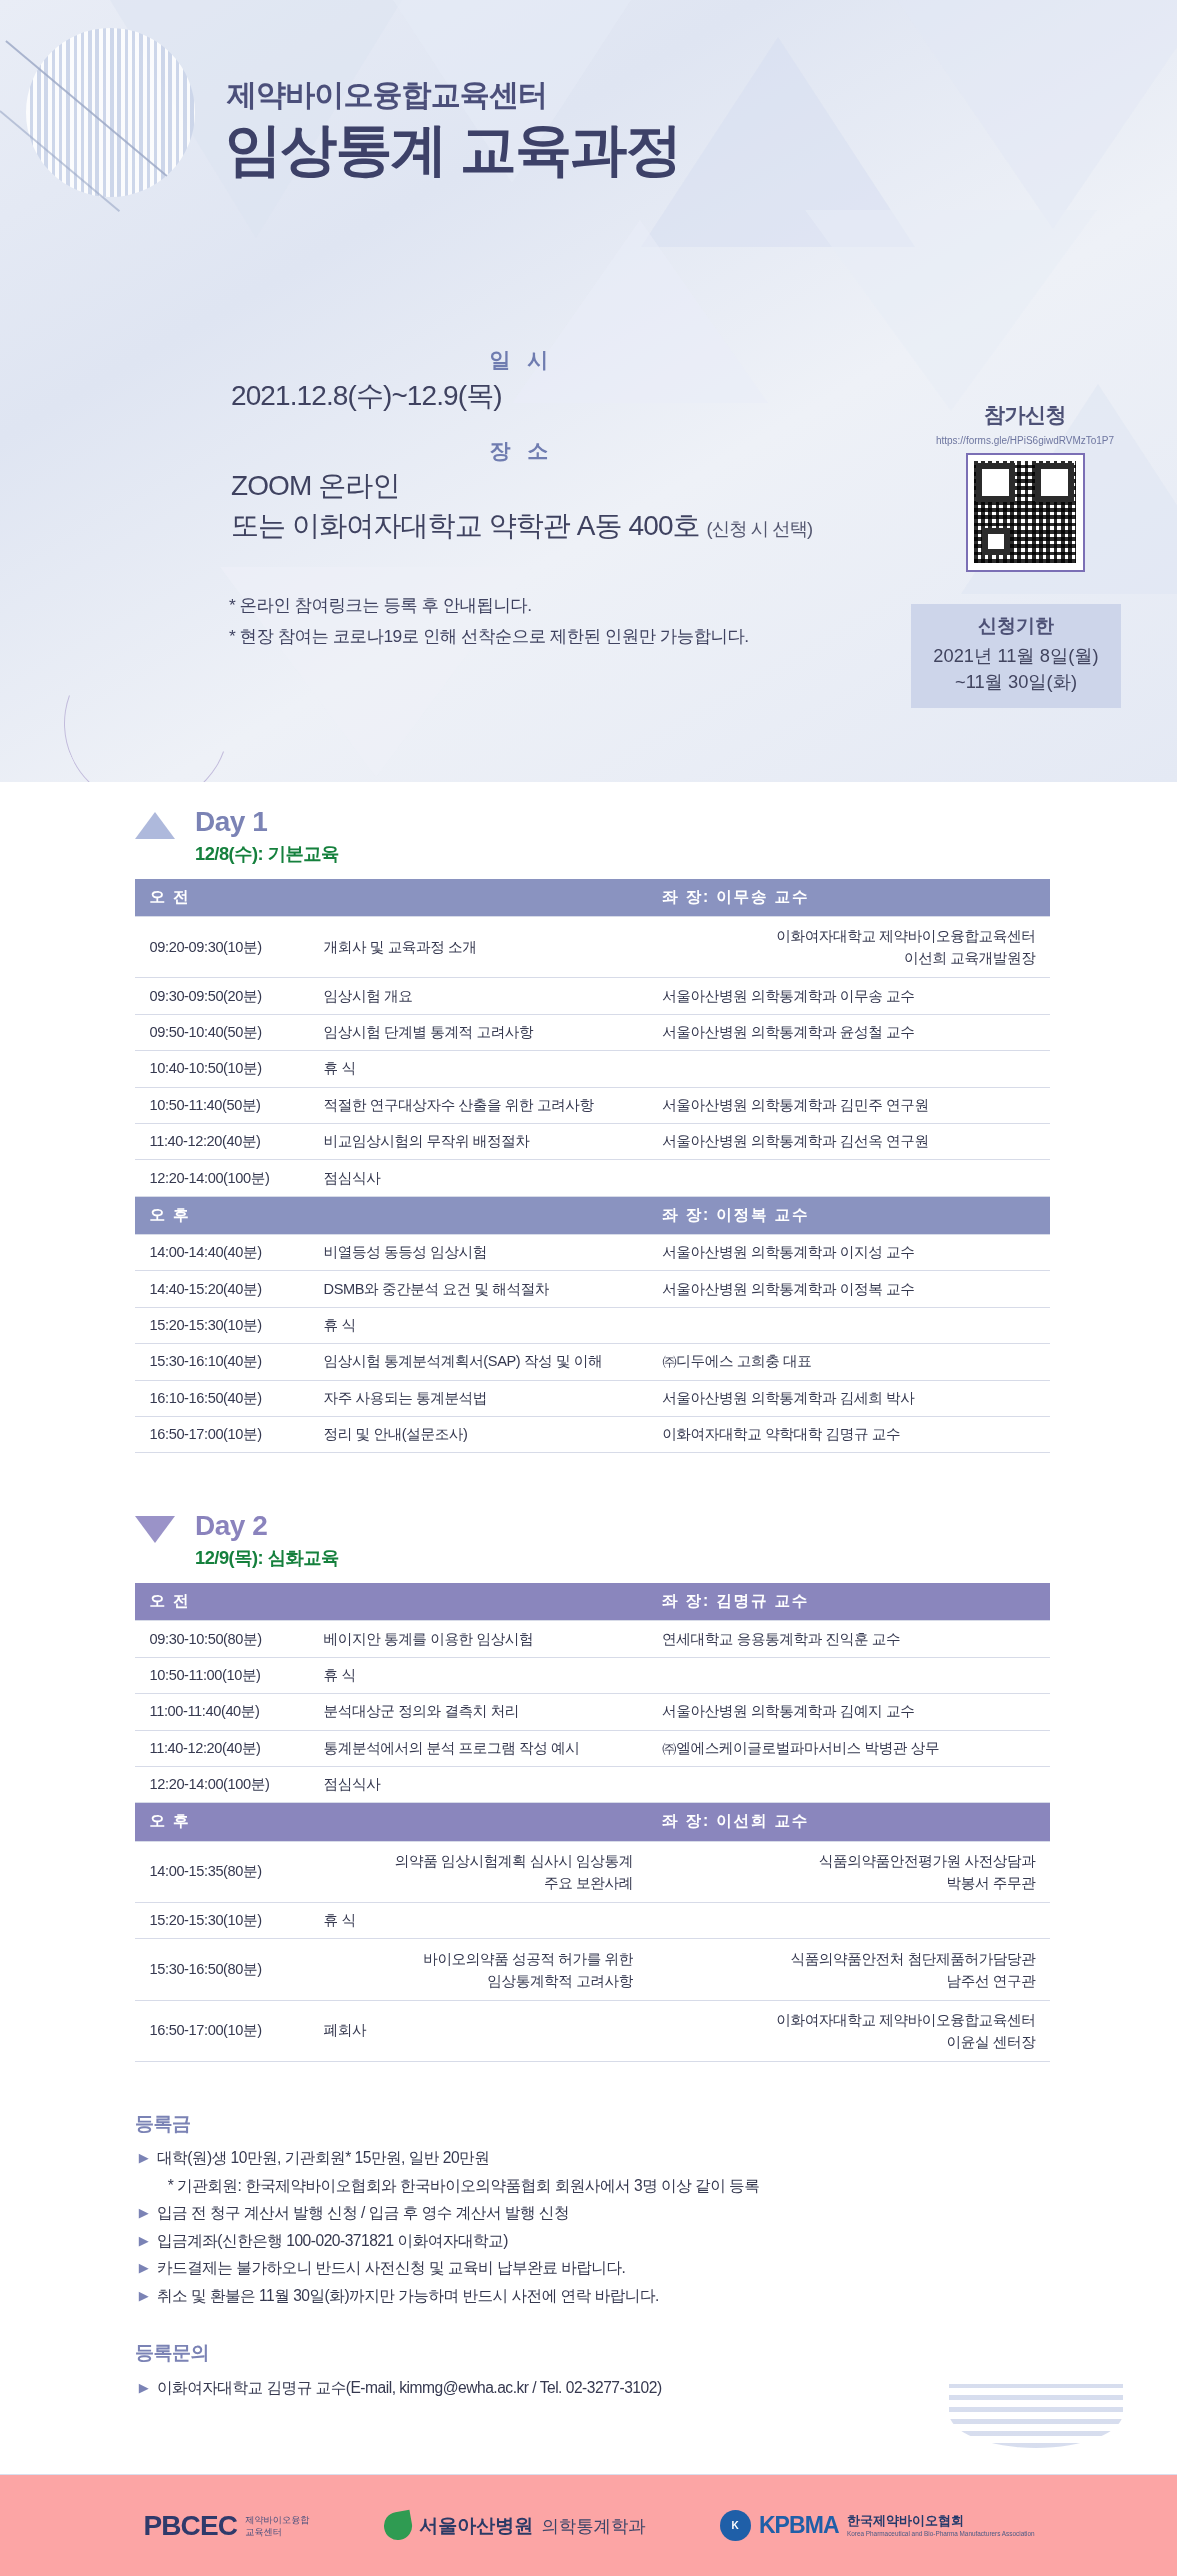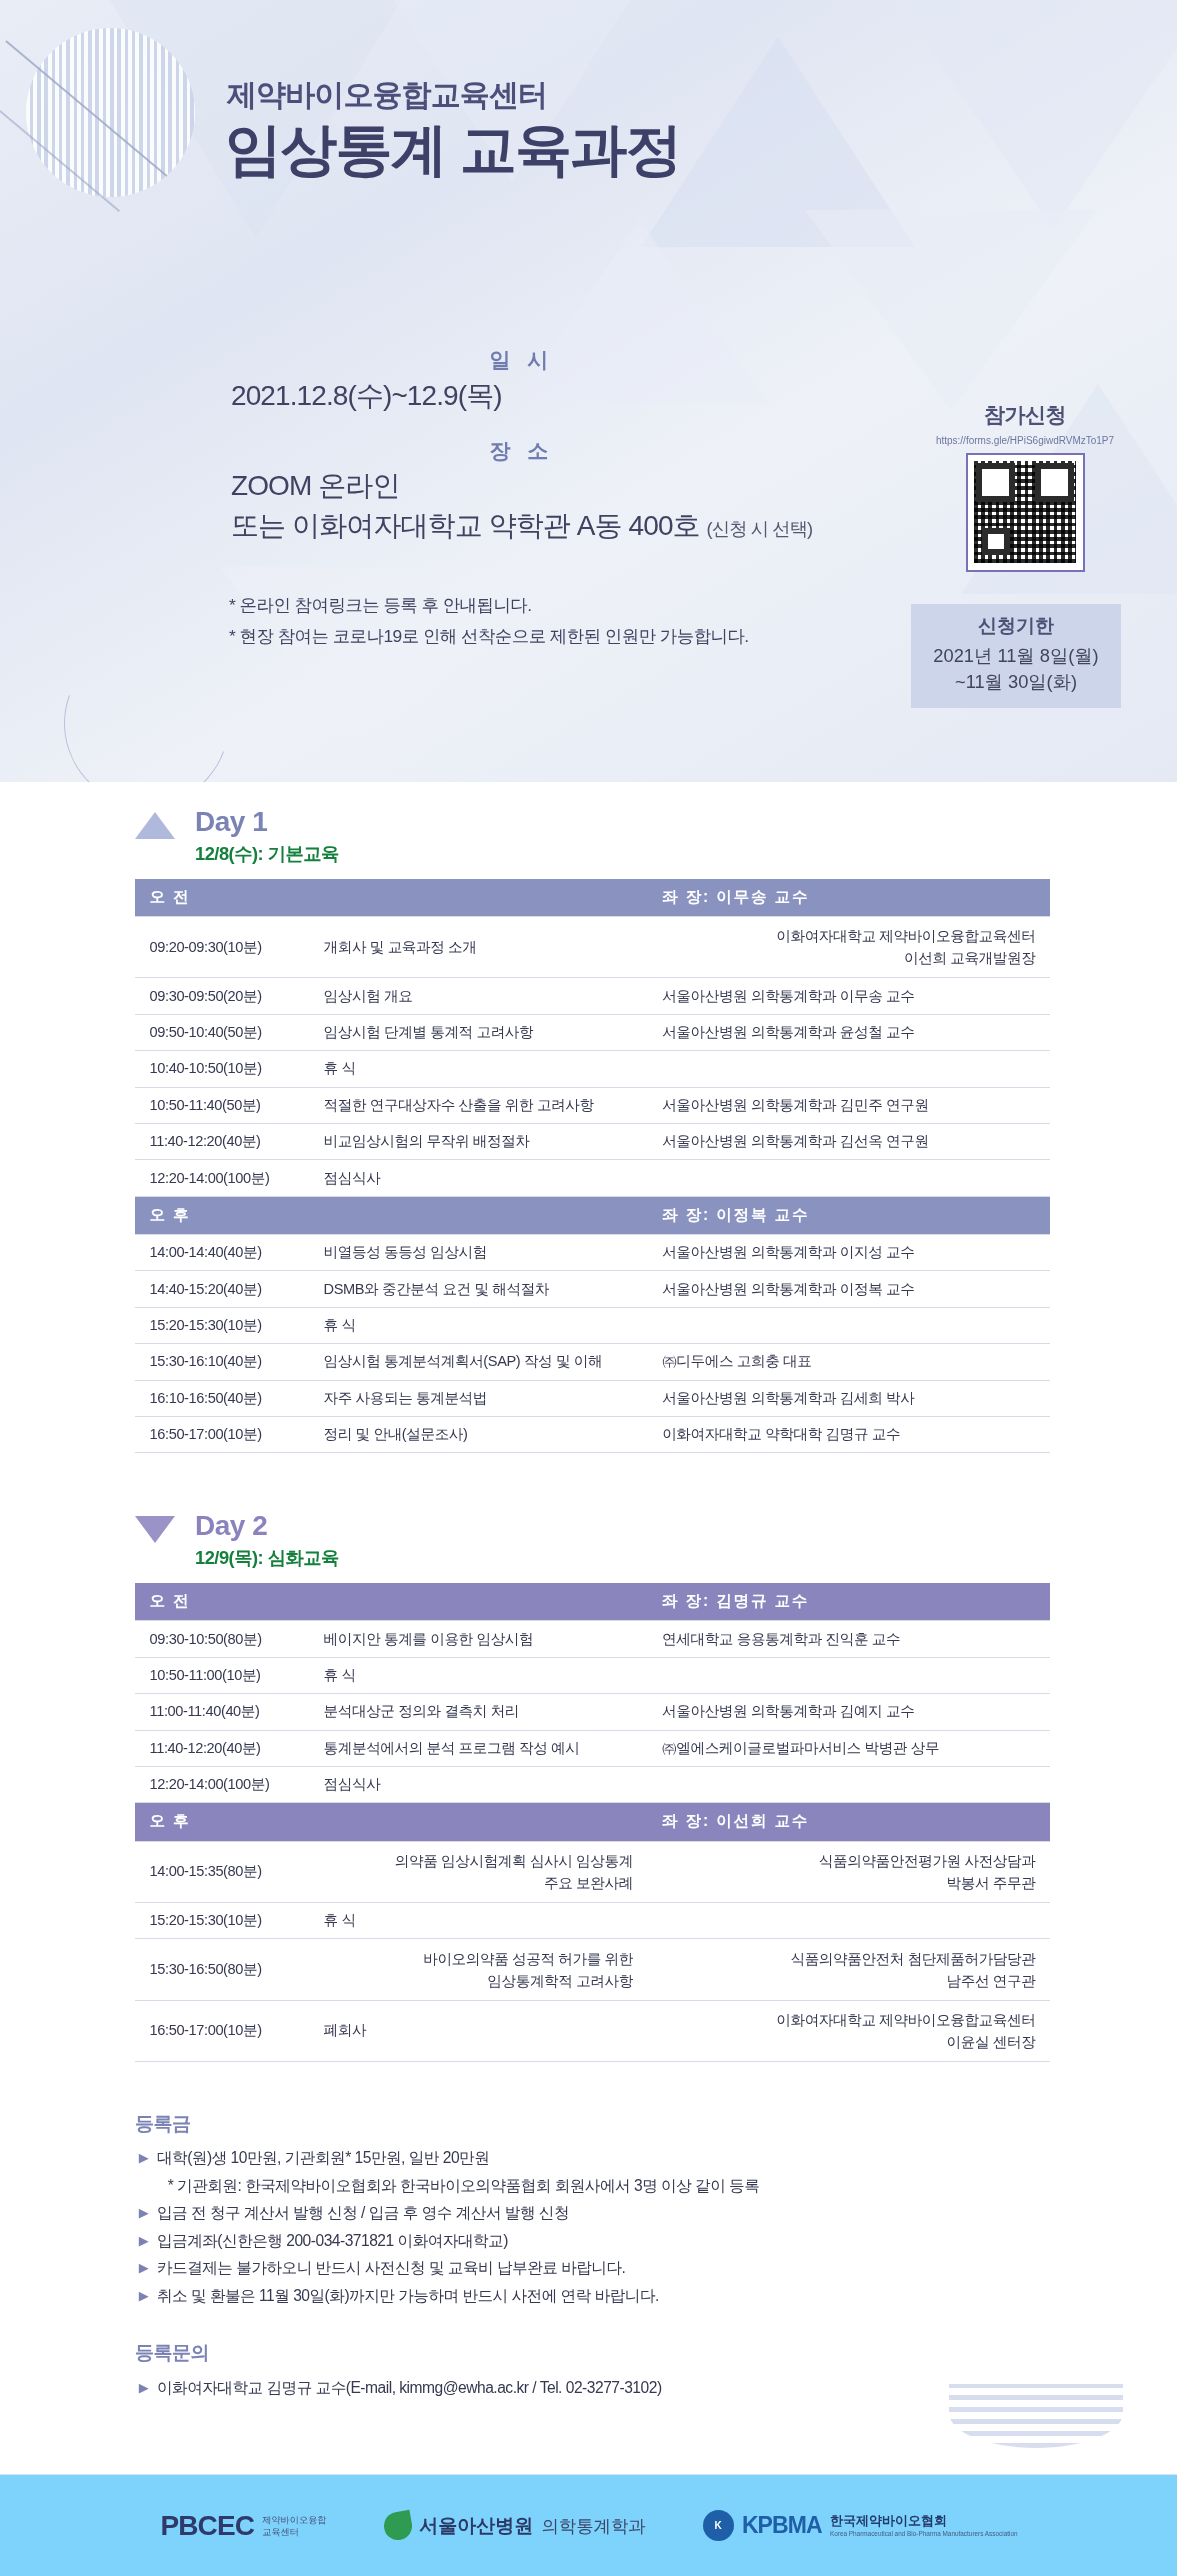--- a/index.html
+++ b/index.html
@@ -282,26 +282,26 @@
     border-radius: 0 0 92px 92px / 0 0 37px 37px;
     z-index: 1;
   }
 
   
   .logobar {
     position: absolute;
     left: 0; bottom: 0;
     width: 100%;
     height: 102px;
-    background: #7dd3fc;
+    background: #fca5a5;
     border-top: 0.9px solid #d9dfee;
     display: flex;
     align-items: center;
     justify-content: center;
-    gap: 57px;
+    gap: 74px;
   }
   .logo { display: flex; align-items: center; gap: 8.2px; }
   .logo-pb {
     font-size: 28px;
     font-weight: bold;
     color: #2f3a6b;
     letter-spacing: -0.9px;
   }
   .logo-pb-sub {
     font-size: 9.2px;
@@ -552,21 +552,21 @@
       </tr>
     </tbody>
   </table>
 
   <div class="fee">
     <h4>등록금</h4>
     <ul>
       <li><span class="bullet">▶</span><span>대학(원)생 10만원, 기관회원* 15만원, 일반 20만원</span></li>
       <li class="nb"><span>* 기관회원: 한국제약바이오협회와 한국바이오의약품협회 회원사에서 3명 이상 같이 등록</span></li>
       <li><span class="bullet">▶</span><span>입금 전 청구 계산서 발행 신청 / 입금 후 영수 계산서 발행 신청</span></li>
-      <li><span class="bullet">▶</span><span>입금계좌(신한은행 200-034-371821 이화여자대학교)</span></li>
+      <li><span class="bullet">▶</span><span>입금계좌(신한은행 100-020-371821 이화여자대학교)</span></li>
       <li><span class="bullet">▶</span><span>카드결제는 불가하오니 반드시 사전신청 및 교육비 납부완료 바랍니다.</span></li>
       <li><span class="bullet">▶</span><span>취소 및 환불은 11월 30일(화)까지만 가능하며 반드시 사전에 연락 바랍니다.</span></li>
     </ul>
   </div>
 
   <div class="fee" style="margin-top:31px;">
     <h4>등록문의</h4>
     <ul>
       <li><span class="bullet">▶</span><span>이화여자대학교 김명규 교수(E-mail, kimmg@ewha.ac.kr / Tel. 02-3277-3102)</span></li>
     </ul>

